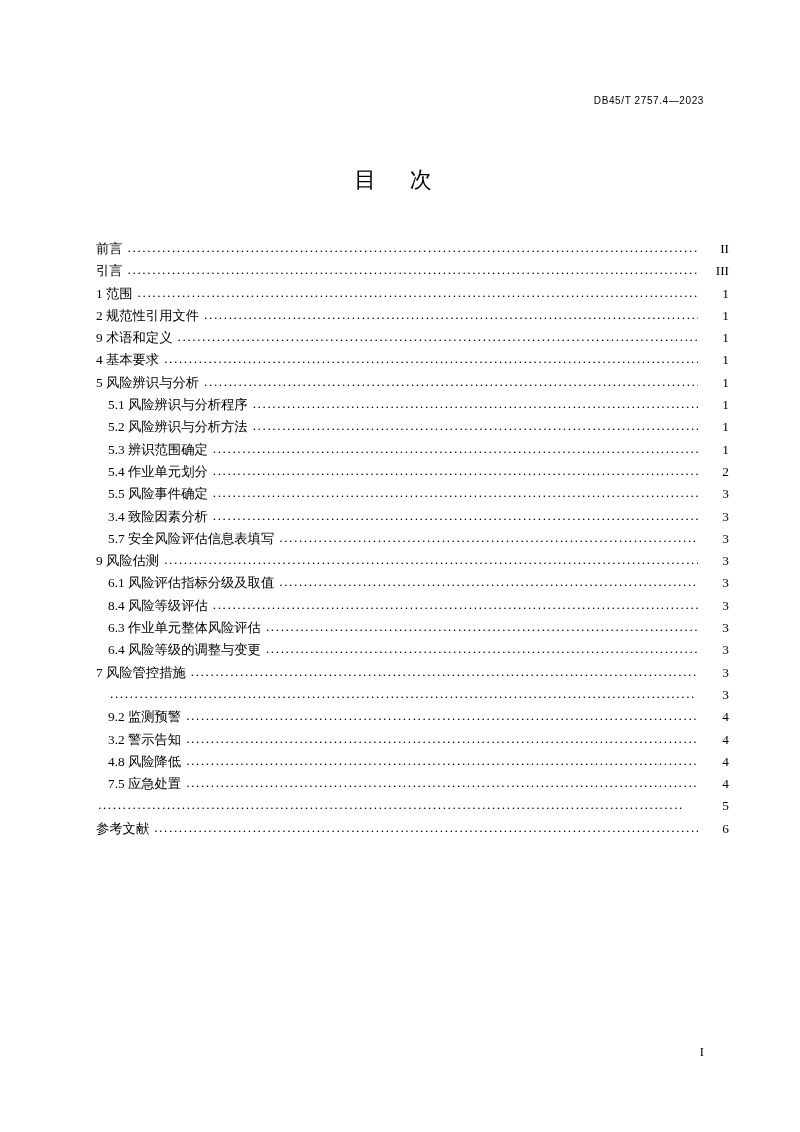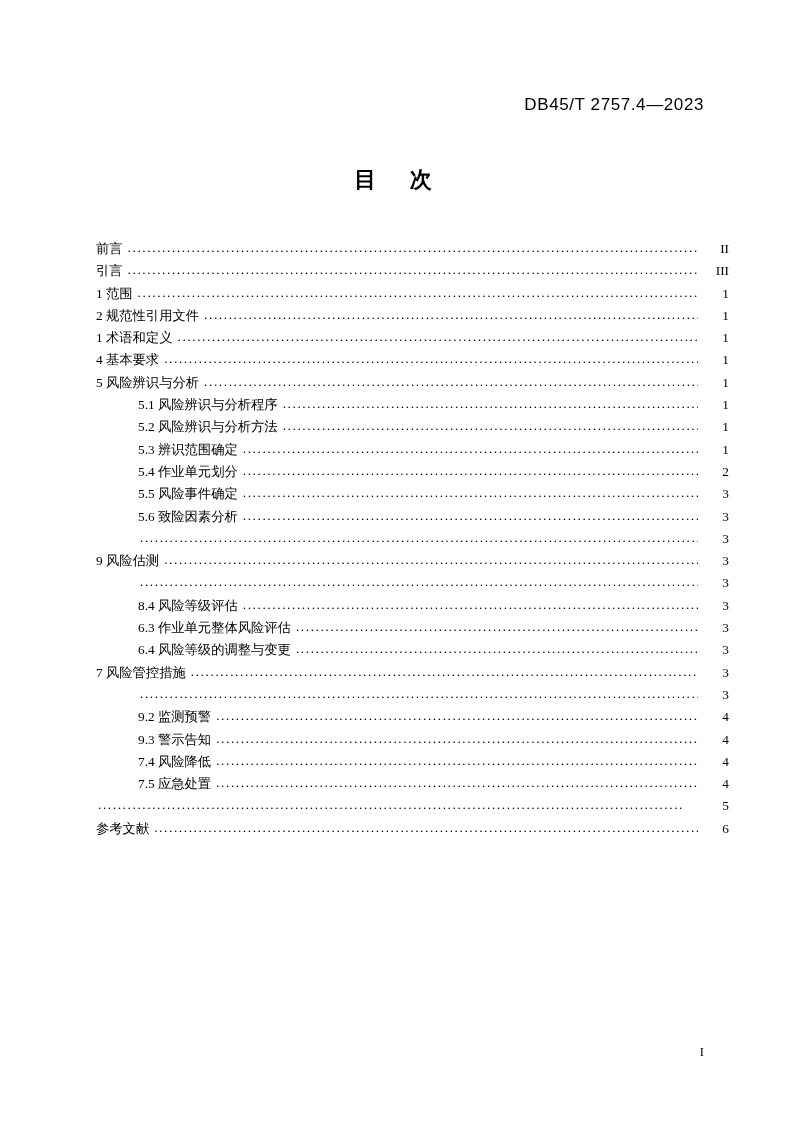--- a/index.html
+++ b/index.html
@@ -19,35 +19,35 @@
     position: relative;
     width: 800px;
     height: 1132px;
     box-sizing: border-box;
   }
   .header-std {
     position: absolute;
     top: 95px;
     right: 96px;
     font-family: "Liberation Sans", sans-serif;
-    font-size: 17px;
+    font-size: 10px;
     letter-spacing: 0.6px;
     color: #000;
     white-space: nowrap;
   }
   .toc-title {
     position: absolute;
     top: 165px;
     left: 0;
     width: 800px;
     text-align: center;
     font-family: "Liberation Serif", serif;
     font-size: 22px;
     letter-spacing: 14px;
-    font-weight: 700;
+    font-weight: 400;
   }
   .toc {
     position: absolute;
     top: 238px;
     left: 96px;
     width: 633px;
   }
   .toc-row {
     display: flex;
     align-items: baseline;
@@ -70,21 +70,21 @@
     margin: 0 2px;
     transform: translateY(-1px);
   }
   .toc-row .pageno {
     flex: 0 0 auto;
     text-align: right;
     min-width: 26px;
     padding-left: 3px;
   }
   .indent-0 { margin-left: 0; }
-  .indent-1 { margin-left: 42px; }
+  .indent-1 { margin-left: 12px; }
   .footer-page {
     position: absolute;
     bottom: 72px;
     right: 96px;
     font-size: 12.5px;
     font-family: "Liberation Serif", serif;
   }
 </style>
 </head>
 <body>
@@ -110,21 +110,21 @@
         <span class="label">1 范围</span>
         <span class="dots">.......................................................................................................................</span>
         <span class="pageno">1</span>
       </div>
       <div class="toc-row indent-0">
         <span class="label">2 规范性引用文件</span>
         <span class="dots">.......................................................................................................................</span>
         <span class="pageno">1</span>
       </div>
       <div class="toc-row indent-0">
-        <span class="label">1 术语和定义</span>
+        <span class="label">9 术语和定义</span>
         <span class="dots">.......................................................................................................................</span>
         <span class="pageno">1</span>
       </div>
       <div class="toc-row indent-0">
         <span class="label">4 基本要求</span>
         <span class="dots">.......................................................................................................................</span>
         <span class="pageno">1</span>
       </div>
       <div class="toc-row indent-0">
         <span class="label">5 风险辨识与分析</span>
@@ -150,34 +150,36 @@
         <span class="label">5.4 作业单元划分</span>
         <span class="dots">.......................................................................................................................</span>
         <span class="pageno">2</span>
       </div>
       <div class="toc-row indent-1">
         <span class="label">5.5 风险事件确定</span>
         <span class="dots">.......................................................................................................................</span>
         <span class="pageno">3</span>
       </div>
       <div class="toc-row indent-1">
-        <span class="label">5.6 致险因素分析</span>
-        <span class="dots">.......................................................................................................................</span>
-        <span class="pageno">3</span>
-      </div>
-      <div class="toc-row indent-1">
+        <span class="label">3.4 致险因素分析</span>
+        <span class="dots">.......................................................................................................................</span>
+        <span class="pageno">3</span>
+      </div>
+      <div class="toc-row indent-1">
+        <span class="label">5.7 安全风险评估信息表填写</span>
         <span class="dots">.......................................................................................................................</span>
         <span class="pageno">3</span>
       </div>
       <div class="toc-row indent-0">
         <span class="label">9 风险估测</span>
         <span class="dots">.......................................................................................................................</span>
         <span class="pageno">3</span>
       </div>
       <div class="toc-row indent-1">
+        <span class="label">6.1 风险评估指标分级及取值</span>
         <span class="dots">.......................................................................................................................</span>
         <span class="pageno">3</span>
       </div>
       <div class="toc-row indent-1">
         <span class="label">8.4 风险等级评估</span>
         <span class="dots">.......................................................................................................................</span>
         <span class="pageno">3</span>
       </div>
       <div class="toc-row indent-1">
         <span class="label">6.3 作业单元整体风险评估</span>
@@ -197,26 +199,26 @@
       <div class="toc-row indent-1">
         <span class="dots">.......................................................................................................................</span>
         <span class="pageno">3</span>
       </div>
       <div class="toc-row indent-1">
         <span class="label">9.2 监测预警</span>
         <span class="dots">.......................................................................................................................</span>
         <span class="pageno">4</span>
       </div>
       <div class="toc-row indent-1">
-        <span class="label">9.3 警示告知</span>
-        <span class="dots">.......................................................................................................................</span>
-        <span class="pageno">4</span>
-      </div>
-      <div class="toc-row indent-1">
-        <span class="label">7.4 风险降低</span>
+        <span class="label">3.2 警示告知</span>
+        <span class="dots">.......................................................................................................................</span>
+        <span class="pageno">4</span>
+      </div>
+      <div class="toc-row indent-1">
+        <span class="label">4.8 风险降低</span>
         <span class="dots">.......................................................................................................................</span>
         <span class="pageno">4</span>
       </div>
       <div class="toc-row indent-1">
         <span class="label">7.5 应急处置</span>
         <span class="dots">.......................................................................................................................</span>
         <span class="pageno">4</span>
       </div>
       <div class="toc-row indent-0">
         <span class="dots">.......................................................................................................................</span>

